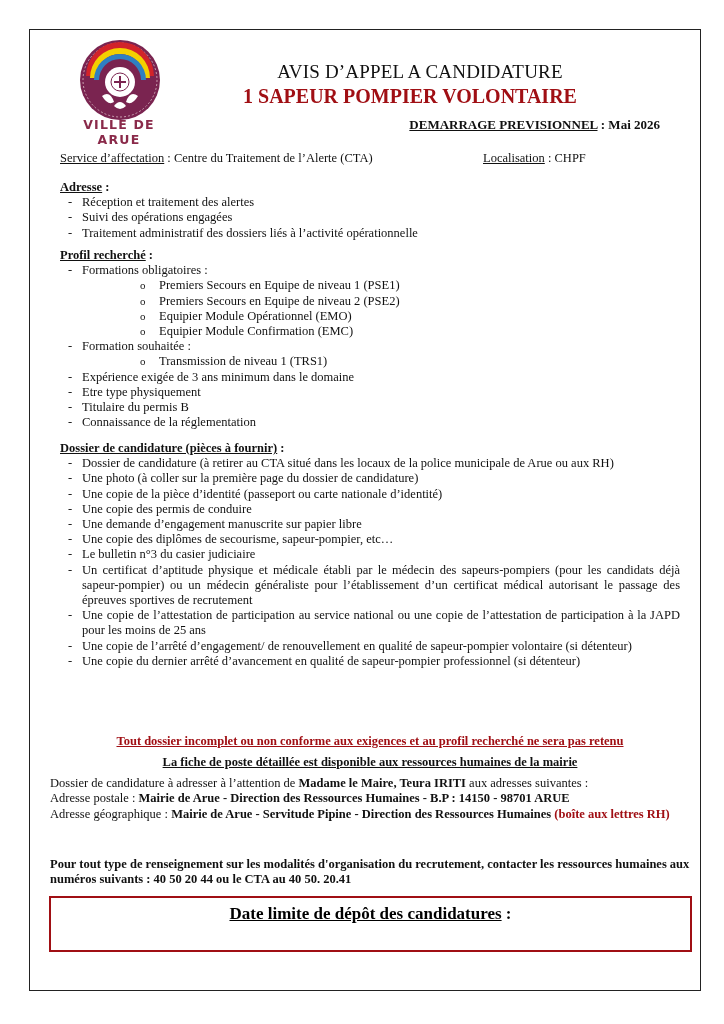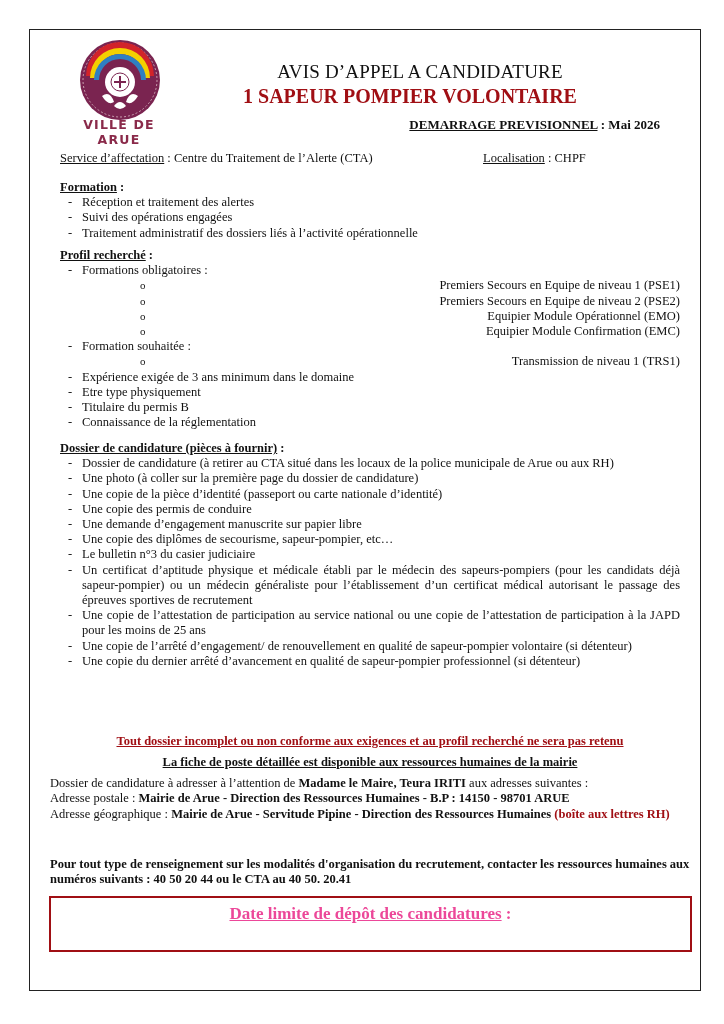--- a/index.html
+++ b/index.html
@@ -16,35 +16,35 @@
   .subtitle { position:absolute; left:170px; top:85px; width:480px; text-align:center;
               font-size:20px; font-weight:bold; color:#a00f14; }
   .start { position:absolute; left:180px; top:117px; width:480px; text-align:right;
            font-size:13px; font-weight:bold; }
   .u { text-decoration:underline; }
   .row { position:absolute; left:60px; font-size:12.5px; line-height:15px; white-space:nowrap; }
   .sec-title { font-weight:bold; text-decoration:underline; }
   .list { position:absolute; left:60px; font-size:12.5px; line-height:15.2px; width:620px; }
   .li { position:relative; padding-left:22px; }
   .li::before { content:"-"; position:absolute; left:8px; }
-  .sub { position:relative; padding-left:99px;text-align:right; }
+  .sub { position:relative; padding-left:99px; }
   .sub::before { content:"o"; position:absolute; left:80px; font-size:11px; }
   .just { text-align:justify; }
   .notice-red { position:absolute; left:60px; width:620px; text-align:center; top:734px;
                 font-size:12.5px; font-weight:bold; color:#a00f14; text-decoration:underline; }
   .notice-blk { position:absolute; left:60px; width:620px; text-align:center; top:755px;
                 font-size:12.5px; font-weight:bold; text-decoration:underline; }
   .addr { position:absolute; left:50px; width:640px; top:776px; font-size:12.5px; line-height:15.3px; }
   .b { font-weight:bold; }
   .red { color:#a00f14; }
   .contact { position:absolute; left:50px; width:640px; top:857px; font-size:12.5px;
              line-height:15.3px; font-weight:bold; }
   .deadline { position:absolute; left:49px; top:896px; width:643px; height:56px;
               border:2px solid #a00f14; box-sizing:border-box; text-align:center;
-              color:#ec4899; font-weight:bold; font-size:17px; line-height:20px; padding-top:6px; }
+              color:#000000; font-weight:bold; font-size:17px; line-height:20px; padding-top:6px; }
 </style>
 </head>
 <body>
 
 <div class="frame"></div>
 
 <svg class="logo" viewBox="0 0 92 100">
   <circle cx="46" cy="44" r="40" fill="#7a2450"></circle>
   <circle cx="46" cy="44" r="37" fill="none" stroke="#c9a0b0" stroke-width="1" stroke-dasharray="2 2"></circle>
   <path d="M12 40 A34 34 0 0 1 80 40 L72 40 A26 26 0 0 0 20 40 Z" fill="#d2232a"></path>
@@ -65,21 +65,21 @@
 <div class="start"><span class="u">DEMARRAGE PREVISIONNEL</span><span> : </span><span>Mai 2026</span></div>
 
 <div class="row" style="top:151px;">
   <span class="u">Service d’affectation</span><span> : </span><span>Centre du Traitement de l’Alerte (CTA)</span>
 </div>
 <div class="row" style="top:151px; left:483px;">
   <span class="u">Localisation</span><span> : </span><span>CHPF</span>
 </div>
 
 <div class="list" style="top:180px;">
-  <div><span class="sec-title">Formation</span><b> :</b></div>
+  <div><span class="sec-title">Adresse</span><b> :</b></div>
   <div class="li">Réception et traitement des alertes</div>
   <div class="li">Suivi des opérations engagées</div>
   <div class="li">Traitement administratif des dossiers liés à l’activité opérationnelle</div>
 </div>
 
 <div class="list" style="top:248px;">
   <div><span class="sec-title">Profil recherché</span><b> :</b></div>
   <div class="li">Formations obligatoires :</div>
   <div class="sub">Premiers Secours en Equipe de niveau 1 (PSE1)</div>
   <div class="sub">Premiers Secours en Equipe de niveau 2 (PSE2)</div>

